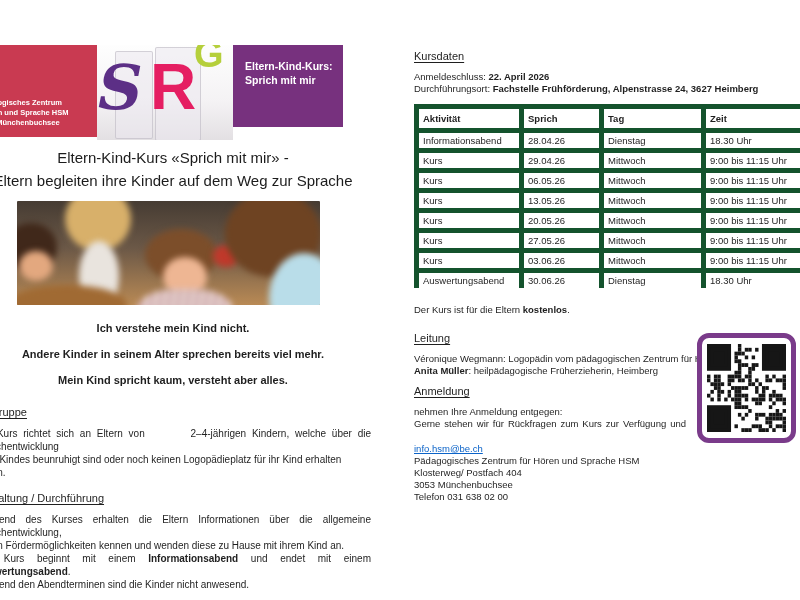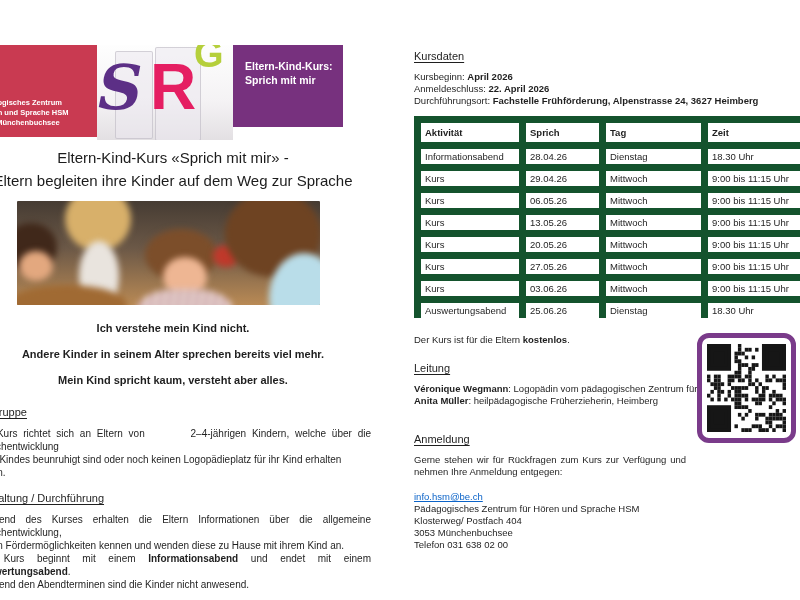--- a/index.html
+++ b/index.html
@@ -35,28 +35,28 @@
   .sec-h{font-size:11px;text-decoration:underline;text-underline-offset:2px;margin-bottom:9px;}
   .bl{font-size:10px;line-height:13px;}
   .just{text-align:justify;text-align-last:justify;}
   .gap{height:12px;}
 
   
   .rightcol{position:absolute;left:414px;top:50px;width:376px;font-size:9.5px;}
   .r-line{line-height:12px;}
   .info{margin-top:8px;}
   table.kurs{border-collapse:collapse;margin-top:9px;width:390px;table-layout:fixed;}
-  table.kurs th,table.kurs td{border:7px solid #14532d;font-size:9.5px;line-height:11px;
+  table.kurs th,table.kurs td{border:5px solid #14532d;font-size:9.5px;line-height:11px;
         padding:2px 4px;text-align:left;white-space:nowrap;overflow:hidden;}
   table.kurs th{font-weight:bold;padding:4px 4px;}
   table.kurs tr:last-child td{border-bottom:none;}
   .kostenlos{margin-top:16px;}
   .leitung-h{margin-top:16px;}
   .leitung-lines{margin-top:8px;}
-  .anmeldung-h{margin-top:26px;}
+  .anmeldung-h{margin-top:8px;}
   .intro{margin-top:9px;width:272px;}
   .email a{color:var(--link);text-decoration:underline;}
   .email{margin-top:13px;line-height:12px;}
   .addr .r-line{line-height:12px;}
 
   
   .qr-frame{position:absolute;left:697px;top:333px;width:99px;height:110px;box-sizing:border-box;
             border:5px solid var(--qr);border-radius:12px;background:#fff;padding:6px 5px;}
   .qr{width:100%;height:100%;}
   .qr svg rect{fill:#161616;}
@@ -126,21 +126,20 @@
       <div class="bl just"><span>Der Kurs beginnt mit einem </span><span style="font-weight: bold;">Informationsabend</span><span> und endet mit einem </span><span style="font-weight: bold;">Auswertungsabend</span><span>.</span></div>
       <div class="bl"><span>Während den Abendterminen sind die Kinder nicht anwesend.</span></div>
       <div class="gap"></div>
 
     </div>
   </div>
 
   <div class="rightcol">
     <div class="sec-h">Kursdaten</div>
     <div class="info">
-      <div class="r-line"><span>Kursbeginn: </span><span style="font-weight: bold;">April 2026</span></div>
       <div class="r-line"><span>Anmeldeschluss: </span><span style="font-weight: bold;">22. April 2026</span></div>
       <div class="r-line"><span>Durchführungsort: </span><span style="font-weight: bold;">Fachstelle Frühförderung, Alpenstrasse 24, 3627 Heimberg</span></div>
     </div>
 
     <table class="kurs">
       <colgroup>
           <col style="width:105px">
           <col style="width:80px">
           <col style="width:102px">
           <col style="width:103px">
@@ -189,39 +188,39 @@
             <td>9:00 bis 11:15 Uhr</td>
           </tr>
       <tr>
             <td>Kurs</td>
             <td>03.06.26</td>
             <td>Mittwoch</td>
             <td>9:00 bis 11:15 Uhr</td>
           </tr>
       <tr>
             <td>Auswertungsabend</td>
-            <td>25.06.26</td>
+            <td>30.06.26</td>
             <td>Dienstag</td>
             <td>18.30 Uhr</td>
           </tr>
     </tbody>
       </table>
 
     <div class="r-line kostenlos"><span>Der Kurs ist für die Eltern </span><span style="font-weight: bold;">kostenlos</span><span>.</span></div>
 
     <div class="sec-h leitung-h">Leitung</div>
     <div class="leitung-lines">
-      <div class="r-line"><span style="font-weight: bold; text-align: right;">Véronique Wegmann</span><span>: Logopädin vom pädagogischen Zentrum für Hören und Sprache</span></div>
+      <div class="r-line"><span style="font-weight: normal; text-align: right;">Véronique Wegmann</span><span>: Logopädin vom pädagogischen Zentrum für Hören und Sprache</span></div>
       <div class="r-line"><span style="font-weight: bold; margin-top: 16px;">Anita Müller</span><span>: heilpädagogische Früherzieherin, Heimberg</span></div>
     </div>
 
     <div class="sec-h anmeldung-h">Anmeldung</div>
     <div class="intro">
+      <div class="r-line">nehmen Ihre Anmeldung entgegen:</div>
       <div class="r-line just">Gerne stehen wir für Rückfragen zum Kurs zur Verfügung und</div>
-      <div class="r-line">nehmen Ihre Anmeldung entgegen:</div>
     </div>
     <div class="email">
       <a href="#">info.hsm@be.ch</a>
     </div>
     <div class="addr">
       <div class="r-line">Pädagogisches Zentrum für Hören und Sprache HSM</div>
       <div class="r-line">Klosterweg/ Postfach 404</div>
       <div class="r-line">3053 Münchenbuchsee</div>
       <div class="r-line">Telefon 031 638 02 00</div>
     </div>

